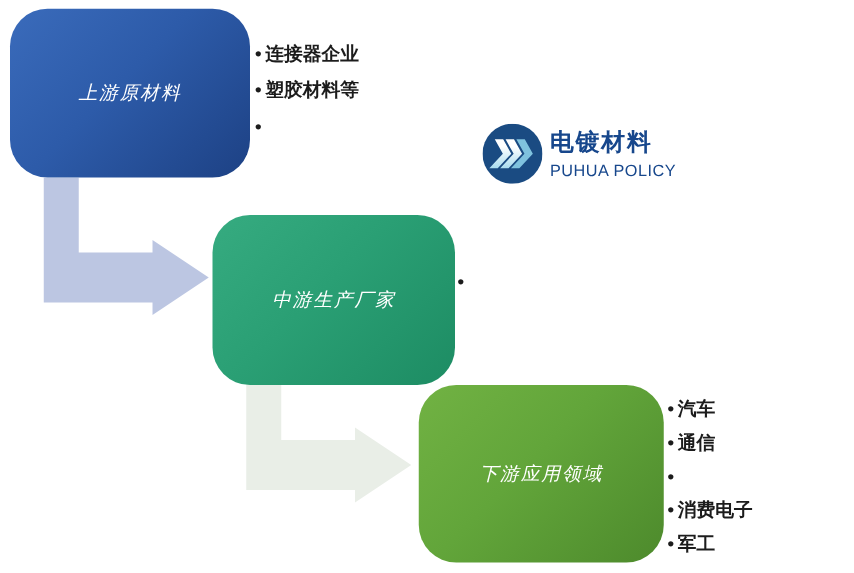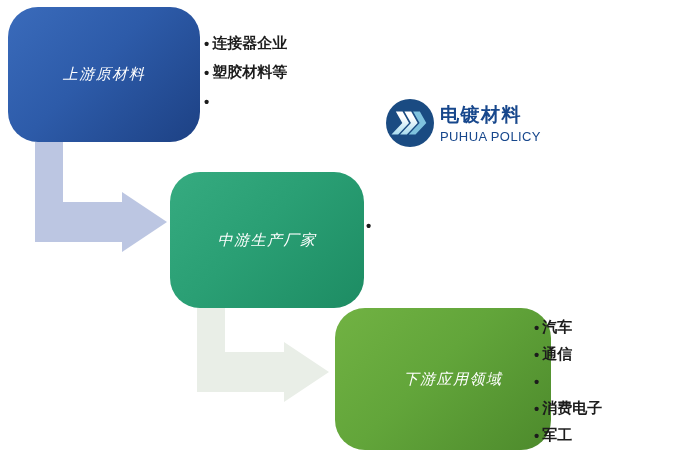--- a/index.html
+++ b/index.html
@@ -23,21 +23,21 @@
     color: #ffffff;
     font-size: 15px;
     letter-spacing: 1.5px;
     font-style: italic;
   }
   .node-1 { left: 8px;   top: 7px;   width: 192px; height: 135px;
             background: linear-gradient(135deg, #3a6bbb 0%, #2d5ba9 45%, #1d4184 100%); }
   .node-2 { left: 170px; top: 157px; width: 194px; height: 136px;
             background: linear-gradient(135deg, #36ab80 0%, #2a9f74 45%, #1d8c63 100%); margin-top: 15px; }
   .node-3 { left: 335px; top: 308px; width: 196px; height: 142px;
-            background: linear-gradient(135deg, #71b243 0%, #62a53a 45%, #4d8a2c 100%); padding-left: 20px; }
+            background: linear-gradient(135deg, #71b243 0%, #62a53a 45%, #4d8a2c 100%); }
 
   
   .arrow { position: absolute; }
   .arrow-1 { left: 33px;  top: 142px; }
   .arrow-2 { left: 195px; top: 292px; }
 
   
   .bullets { position: absolute; list-style: none; margin: 0; padding: 0; }
   .bullet-item {
     display: flex;

